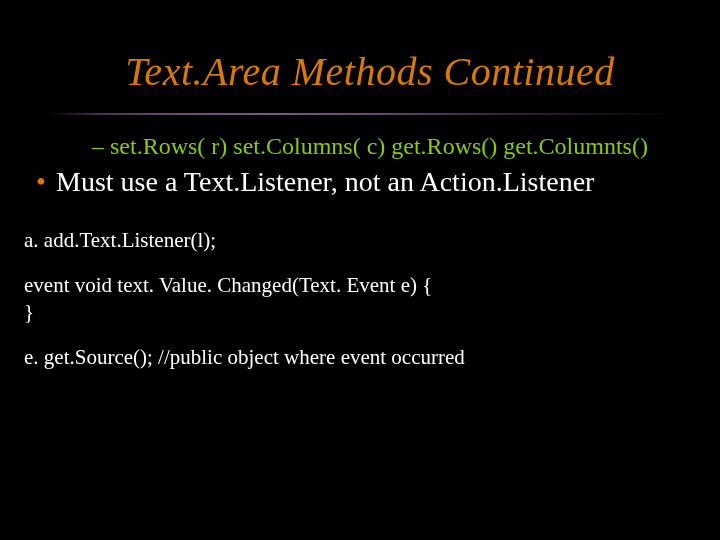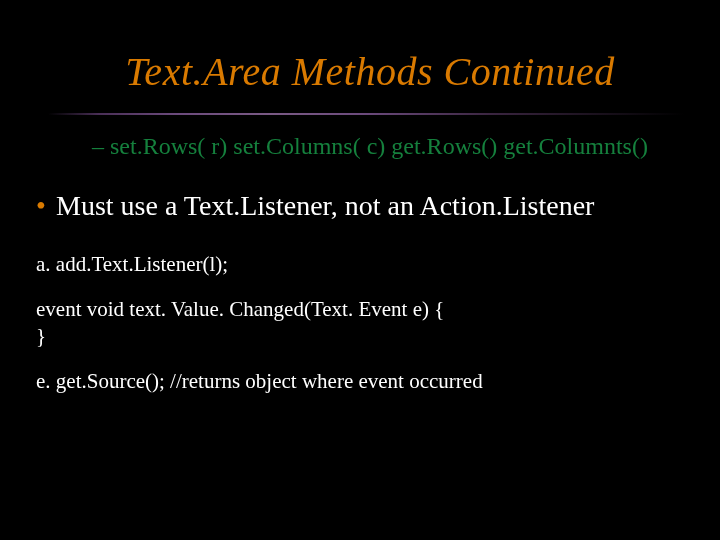--- a/index.html
+++ b/index.html
@@ -39,50 +39,50 @@
     background: linear-gradient(to right,
       rgba(0,0,0,0) 0%,
       #4a2f57 8%,
       #6b4a7c 20%,
       #7a5a85 35%,
       #6b4a7c 50%,
       #3a2540 70%,
       rgba(0,0,0,0) 100%);
   }
   .sub {
-    color: #15803d;
+    color: #84cc16;
     font-size: 24px;
     line-height: 1.25;
     padding-left: 92px;
     padding-right: 68px;
     margin-top: 16px;
     text-indent: -18px;
     padding-left: 110px;
   }
   .sub::before {
     content: "– ";
   }
   .bullet {
     color: #ffffff;
     font-size: 28px;
     line-height: 1.2;
-    margin-top: 28px;
+    margin-top: 4px;
     padding-left: 36px;
     padding-right: 20px;
   }
   .bullet .dot {
     color: #d97a00;
     display: inline-block;
     width: 20px;
   }
   .code-block {
     color: #ffffff;
     font-size: 21px;
     line-height: 1.3;
-    padding-left: 36px;
+    padding-left: 24px;
     padding-right: 20px;
     margin-top: 28px;
     font-family: Georgia, 'Times New Roman', Times, serif;
   }
   .code-block.gap {
     margin-top: 18px;
   }
   .indent {
     padding-left: 96px;
     display: block;
@@ -105,15 +105,15 @@
     <span class="dot">•</span><span>Must use a Text.Listener, not an Action.Listener</span>
   </div>
 
   <div class="code-block">a. add.Text.Listener(l);</div>
 
   <div class="code-block gap">
     <span>event void text. Value. Changed(Text. Event e) {</span><br>
     <span>}</span>
   </div>
 
-  <div class="code-block gap">e. get.Source(); //returns object where event occurred</div>
+  <div class="code-block gap">e. get.Source(); //public object where event occurred</div>
 
 </div>
 
 </body></html>

